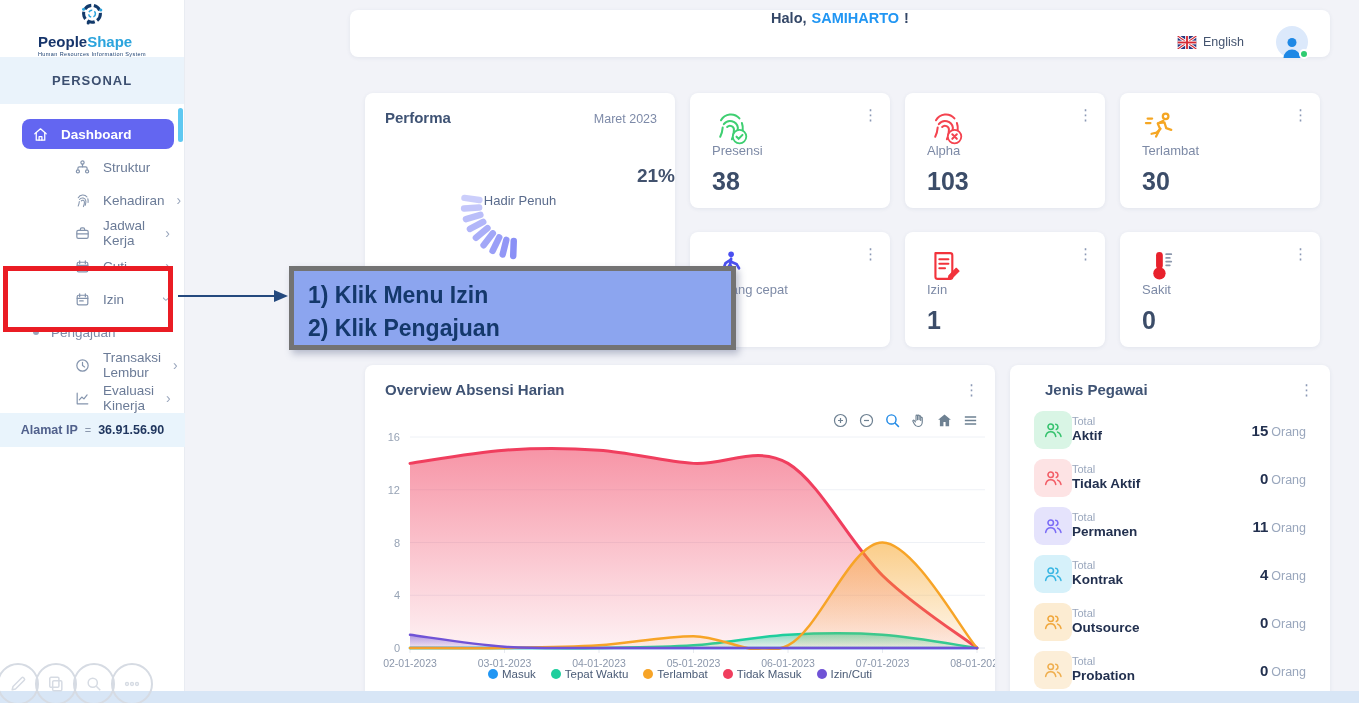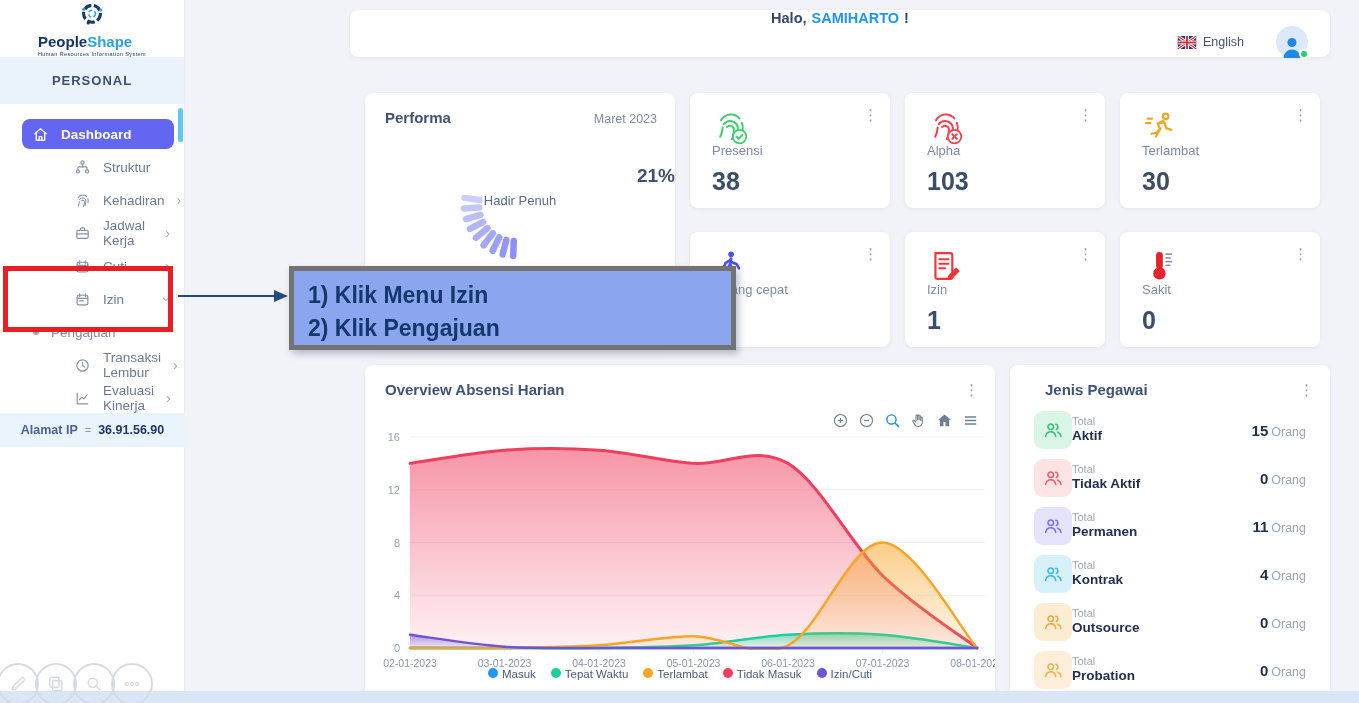--- a/index.html
+++ b/index.html
@@ -75,21 +75,21 @@
         padding:8px 0 0 14px;color:var(--annotation-text,#14386b);font-size:23px;font-weight:bold;line-height:33px;}
 
   
   .chart-card{left:365px;top:365px;width:630px;height:345px;}
   .chart-tools{position:absolute;top:47px;right:16px;display:flex;gap:9px;z-index:5;}
   .ct{width:17px;height:17px;color:#6e8192;cursor:pointer;}
   .ct.blue{color:#1e88e5;}
   .ct svg{width:100%;height:100%;}
   #absensi-svg{position:absolute;left:0;top:50px;}
   .legend{position:absolute;left:0;right:0;top:303px;display:flex;justify-content:center;gap:15px;font-size:11.5px;color:#4a5b76;}
-  .li{display:flex;align-items:flex-start;gap:4px;cursor:pointer;}
+  .li{display:flex;align-items:center;gap:4px;cursor:pointer;}
   .li .ldot{width:10px;height:10px;border-radius:50%;}
 
   
   .jp-card{left:1010px;top:365px;width:320px;height:345px;}
   .jp-row{position:absolute;left:24px;right:24px;height:40px;display:flex;align-items:center;gap:0;}
   .jp-ic{width:38px;height:38px;border-radius:9px;display:flex;align-items:center;justify-content:center;flex:0 0 38px;}
   .jp-ic svg{width:22px;height:22px;}
   .jp-mid{line-height:1.25;}
   .jp-total{font-size:11px;color:#9aa7bd;}
   .jp-name{font-size:13.5px;font-weight:bold;color:#22304f;}

